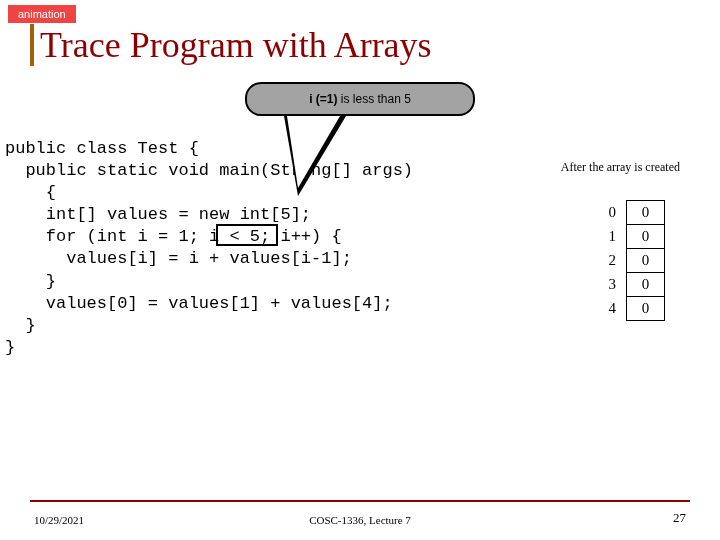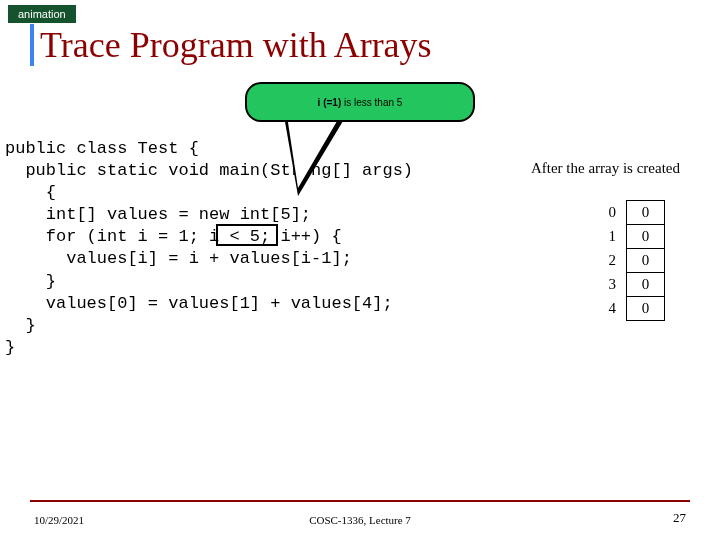--- a/index.html
+++ b/index.html
@@ -8,52 +8,52 @@
     height: 540px;
     background: #fff;
     font-family: "Times New Roman", Times, serif;
     position: relative;
     overflow: hidden;
   }
   .animation-tag {
     position: absolute;
     top: 5px;
     left: 8px;
-    background: #14532d;
+    background: #ef4444;
     color: #fff;
     font-family: Arial, sans-serif;
     font-size: 11px;
     padding: 3px 10px;
   }
   .title-bar {
     position: absolute;
     top: 24px;
     left: 30px;
-    border-left: 4px solid #3b82f6;
+    border-left: 4px solid #a16207;
   }
   .title {
     font-size: 36px;
     color: #8b0000;
     padding-left: 6px;
     font-weight: normal;
   }
   .callout {
     position: absolute;
     top: 82px;
     left: 245px;
     width: 230px;
-    height: 40px;
+    height: 34px;
     border: 2px solid #000;
     border-radius: 16px;
-    background: #22c55e;
+    background: #a3a3a3;
     display: flex;
     align-items: center;
     justify-content: center;
     font-family: Arial, sans-serif;
-    font-size: 10px;
+    font-size: 12px;
     z-index: 3;
   }
   .callout b { font-weight: bold; }
   .callout-pointer {
     position: absolute;
     top: 116px;
     left: 284px;
     width: 0;
     height: 0;
     border-left: 14px solid transparent;
@@ -90,21 +90,21 @@
     height: 22px;
     border: 2px solid #000;
     z-index: 4;
     pointer-events: none;
   }
   .after-text {
     position: absolute;
     top: 160px;
     right: 40px;
     font-family: "Times New Roman", serif;
-    font-size: 15px;
+    font-size: 12px;
   }
   .array-table {
     position: absolute;
     top: 200px;
     right: 55px;
     border-collapse: collapse;
     font-family: "Times New Roman", serif;
     font-size: 15px;
   }
   .array-table td.idx {

